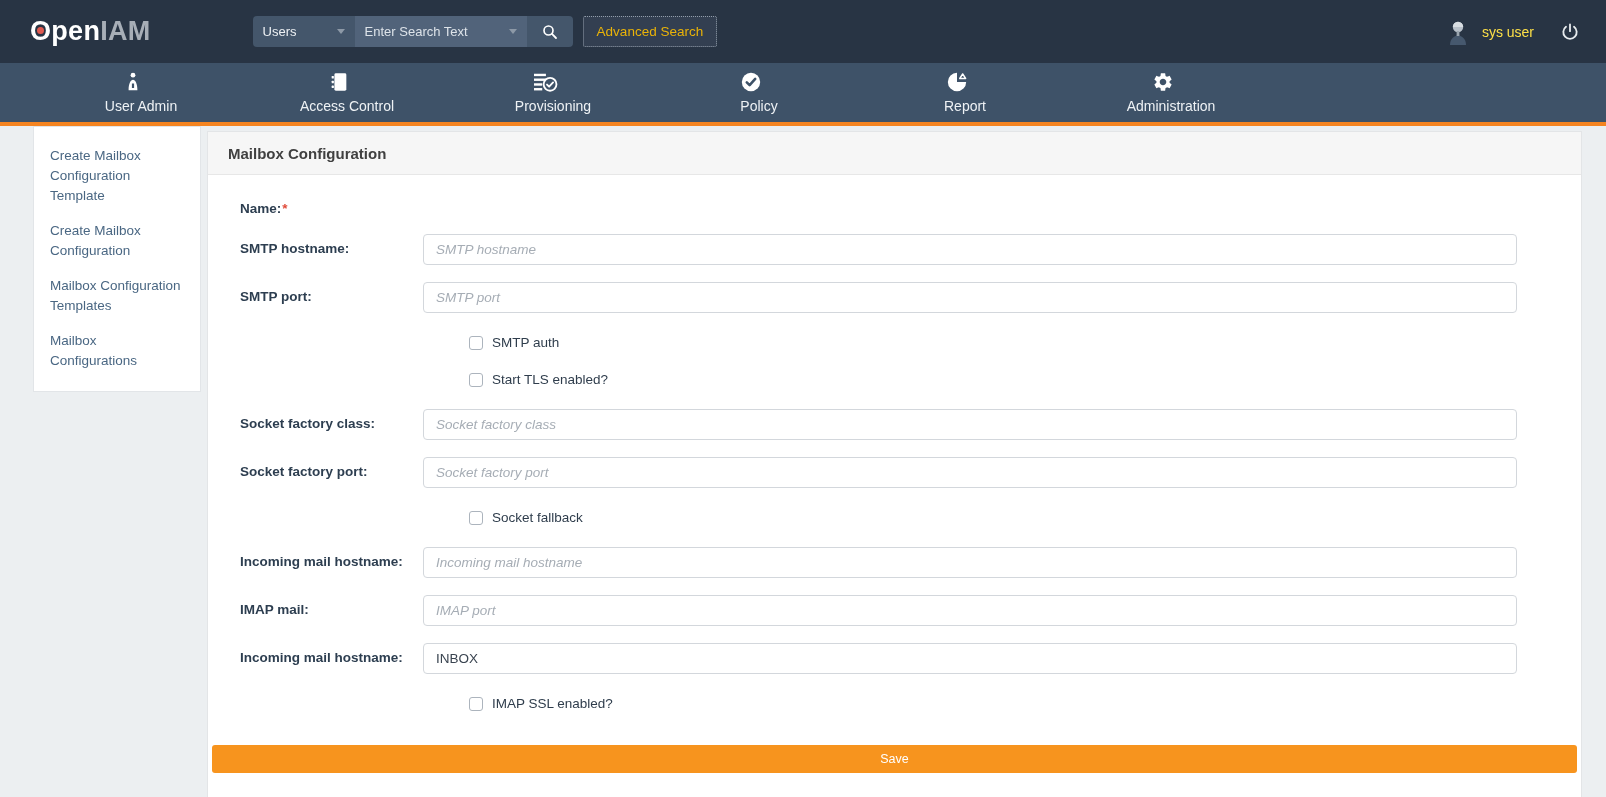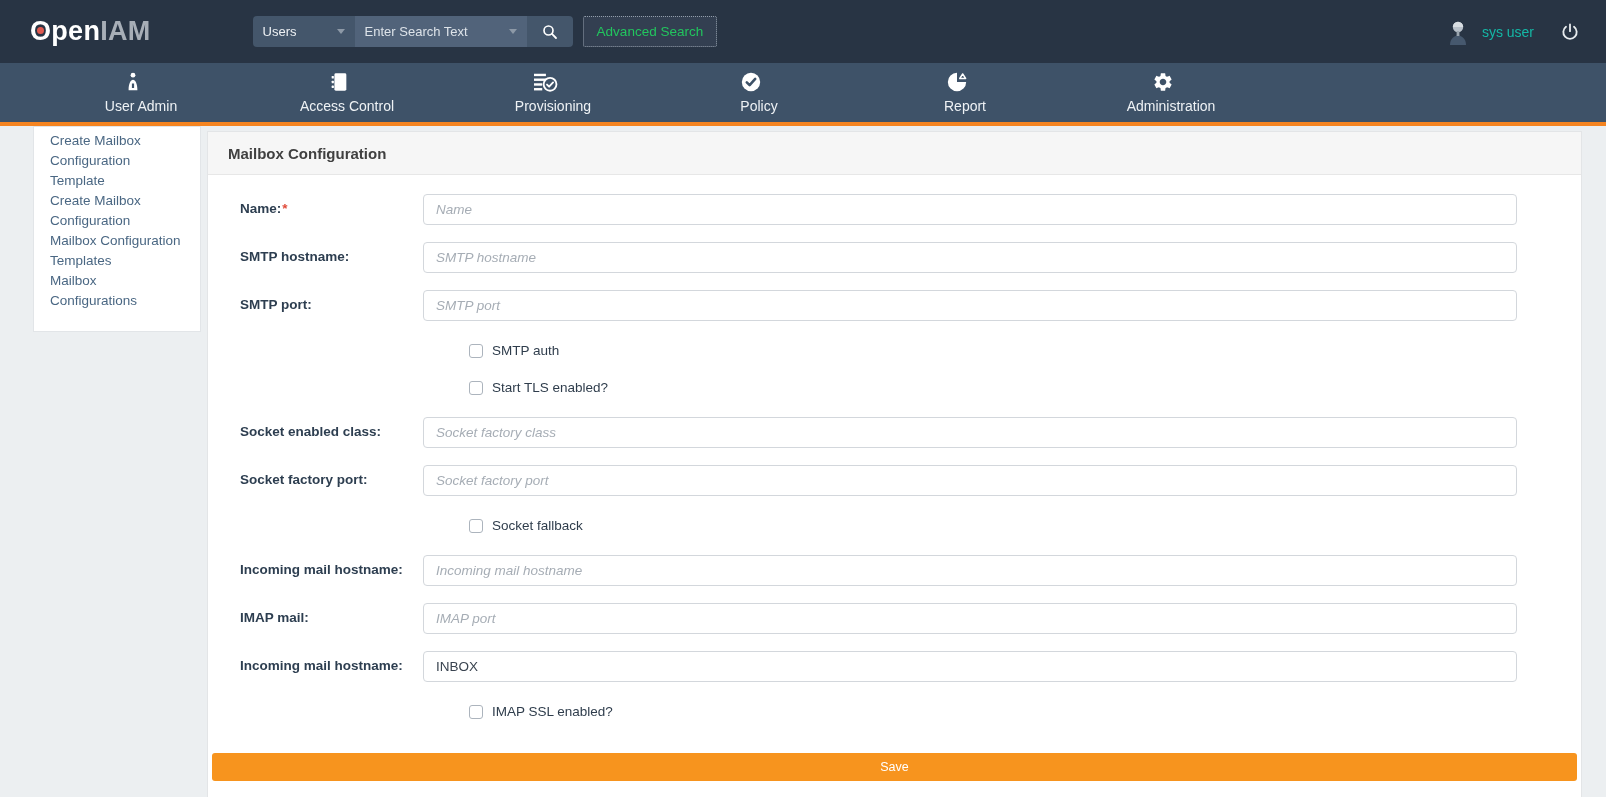--- a/index.html
+++ b/index.html
@@ -16,38 +16,38 @@
   .brand { margin-left:30px; font-size:27px; font-weight:bold; color:#ffffff; letter-spacing:.3px; cursor:pointer; white-space:nowrap; }
   .brand .o-wrap { position:relative; display:inline-block; }
   .brand .o-dot { position:absolute; left:7px; top:11px; width:7px; height:7px; background:#e05a50; border-radius:50%; }
   .brand .iam { color:#a7aeb7; font-weight:bold; }
 
   .search-group { margin-left:102px; display:flex; height:31px; border-radius:4px; overflow:hidden; }
   .sel-users { width:102px; background:#44566b; color:#eef1f4; font-size:13px; display:flex; align-items:center; justify-content:space-between; padding:12px 10px; cursor:pointer; }
   .search-field { width:172px; background:#51637a; color:#dde3e9; font-size:13px; display:flex; align-items:center; justify-content:space-between; padding:0 10px; cursor:text; }
   .search-btn { width:46px; background:#44566b; display:flex; align-items:center; justify-content:center; border:none; cursor:pointer; }
   .chev { width:0; height:0; border-left:4px solid transparent; border-right:4px solid transparent; border-top:5px solid #8d99a7; }
-  .adv-btn { margin-left:10px; height:31px; padding:0 13px; background:#333f51; border:1px dotted #939eab; color:#22c55e; font-size:13.5px; border-radius:2px; cursor:pointer; font-family:inherit; }
+  .adv-btn { margin-left:10px; height:31px; padding:0 13px; background:#333f51; border:1px dotted #939eab; color:#eab308; font-size:13.5px; border-radius:2px; cursor:pointer; font-family:inherit; }
 
   .user-area { margin-left:auto; display:flex; align-items:center; margin-right:26px; }
   .avatar { width:24px; height:26px; margin-right:12px; }
-  .username { color:#14b8a6; font-size:14px; cursor:pointer; }
+  .username { color:#fde047; font-size:14px; cursor:pointer; }
   .power { margin-left:26px; cursor:pointer; display:flex; align-items:center; }
 
   
   .navbar { height:63px; background:#3e5268; border-bottom:4px solid #f58420; display:flex; padding-left:30px; }
   .nav-item { width:206px; display:flex; flex-direction:column; align-items:center; justify-content:center; gap:5px; cursor:pointer; }
   .nav-item svg { display:block; }
   .nav-label { font-size:14px; color:#eef2f5;margin-left:16px; }
 
   
   .layout { position:relative; padding-top:5px; }
 
   .sidebar { position:absolute; left:33px; top:0; width:168px; background:#ffffff; border:1px solid #e2e5e8; padding:4px 16px 20px; }
-  .side-link { color:#4a6783; font-size:13.5px; line-height:20px; cursor:pointer; }
+  .side-link { color:#4a6783; font-size:13.5px; line-height:20px; margin-top:15px; cursor:pointer; }
 
   .main-panel { margin-left:207px; margin-right:24px; background:#ffffff; border:1px solid #e3e5e7; min-height:640px; }
   .panel-header { height:43px; background:#f6f6f6; border-bottom:1px solid #e7e7e7; display:flex; align-items:center; padding-left:20px; }
   .panel-title { font-size:15px; font-weight:bold; color:#404040; }
   .panel-body { padding:19px 0 10px; }
 
   .form-row { display:flex; align-items:flex-start; margin-bottom:17px; }
   .form-label { width:215px; padding-left:32px; padding-top:7px; font-size:13.5px; font-weight:bold; color:#2d3e50; flex:none; line-height:16px; }
   .req { color:#e04b3a; margin-left:1px; }
   .form-input { flex:1; margin-right:64px; height:31px; border:1px solid #d3d7dc; border-radius:4px; padding:0 12px; font-size:13.5px; color:#3a4450; font-family:inherit; background:#fff; outline:none; }
@@ -167,21 +167,20 @@
 
   <div class="main-panel">
     <div class="panel-header">
       <span class="panel-title">Mailbox Configuration</span>
     </div>
 
     <div class="panel-body">
 
       <div class="form-row">
         <div class="form-label"><span>Name:</span><span class="req">*</span></div>
-        <input class="form-input" type="text" placeholder="Name" style="">
       </div>
 
       <div class="form-row">
         <div class="form-label">SMTP hostname:</div>
         <input class="form-input" type="text" placeholder="SMTP hostname" style="">
       </div>
 
       <div class="form-row">
         <div class="form-label">SMTP port:</div>
         <input class="form-input" type="text" placeholder="SMTP port" style="">
@@ -191,21 +190,21 @@
         <input class="checkbox" type="checkbox" style="">
         <span class="check-label">SMTP auth</span>
       </div>
 
       <div class="check-row">
         <input class="checkbox" type="checkbox" style="">
         <span class="check-label">Start TLS enabled?</span>
       </div>
 
       <div class="form-row">
-        <div class="form-label">Socket enabled class:</div>
+        <div class="form-label">Socket factory class:</div>
         <input class="form-input" type="text" placeholder="Socket factory class" style="">
       </div>
 
       <div class="form-row">
         <div class="form-label">Socket factory port:</div>
         <input class="form-input" type="text" placeholder="Socket factory port" style="">
       </div>
 
       <div class="check-row">
         <input class="checkbox" type="checkbox" style="">

